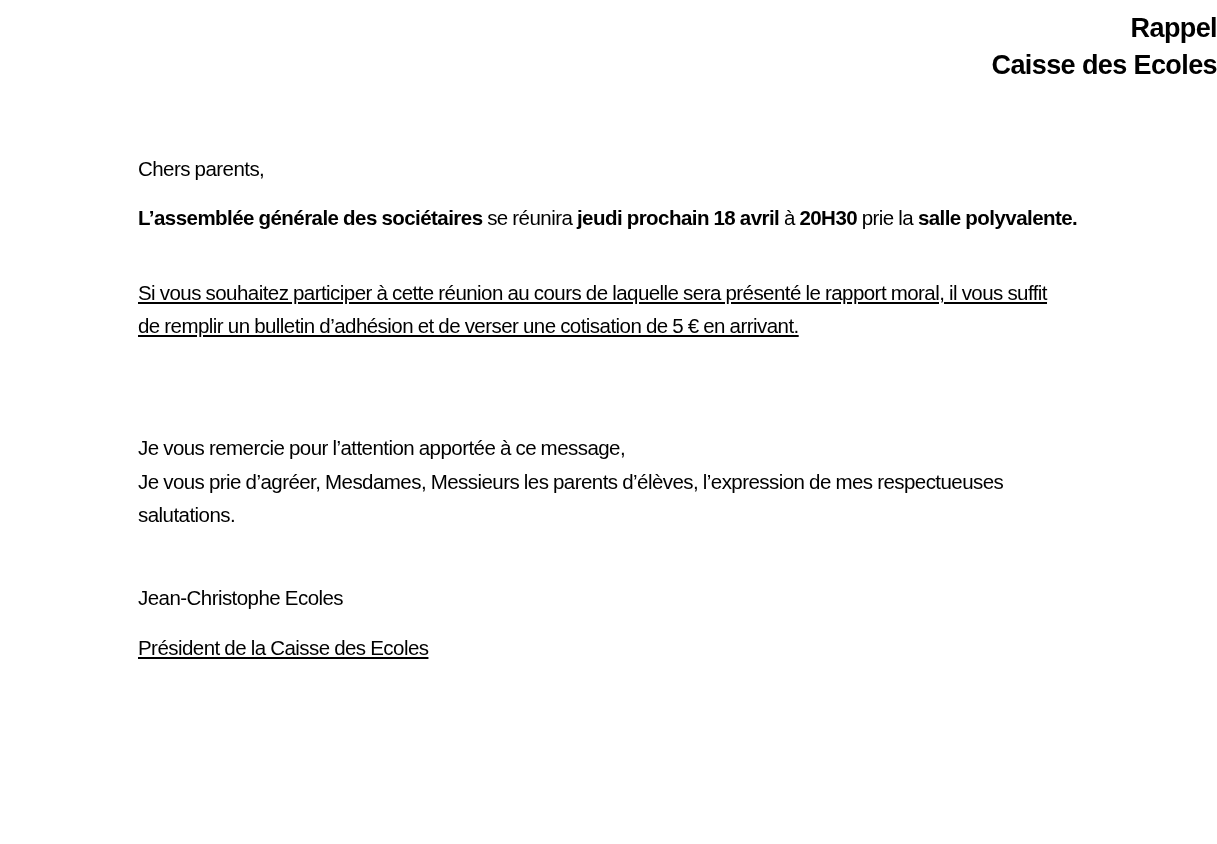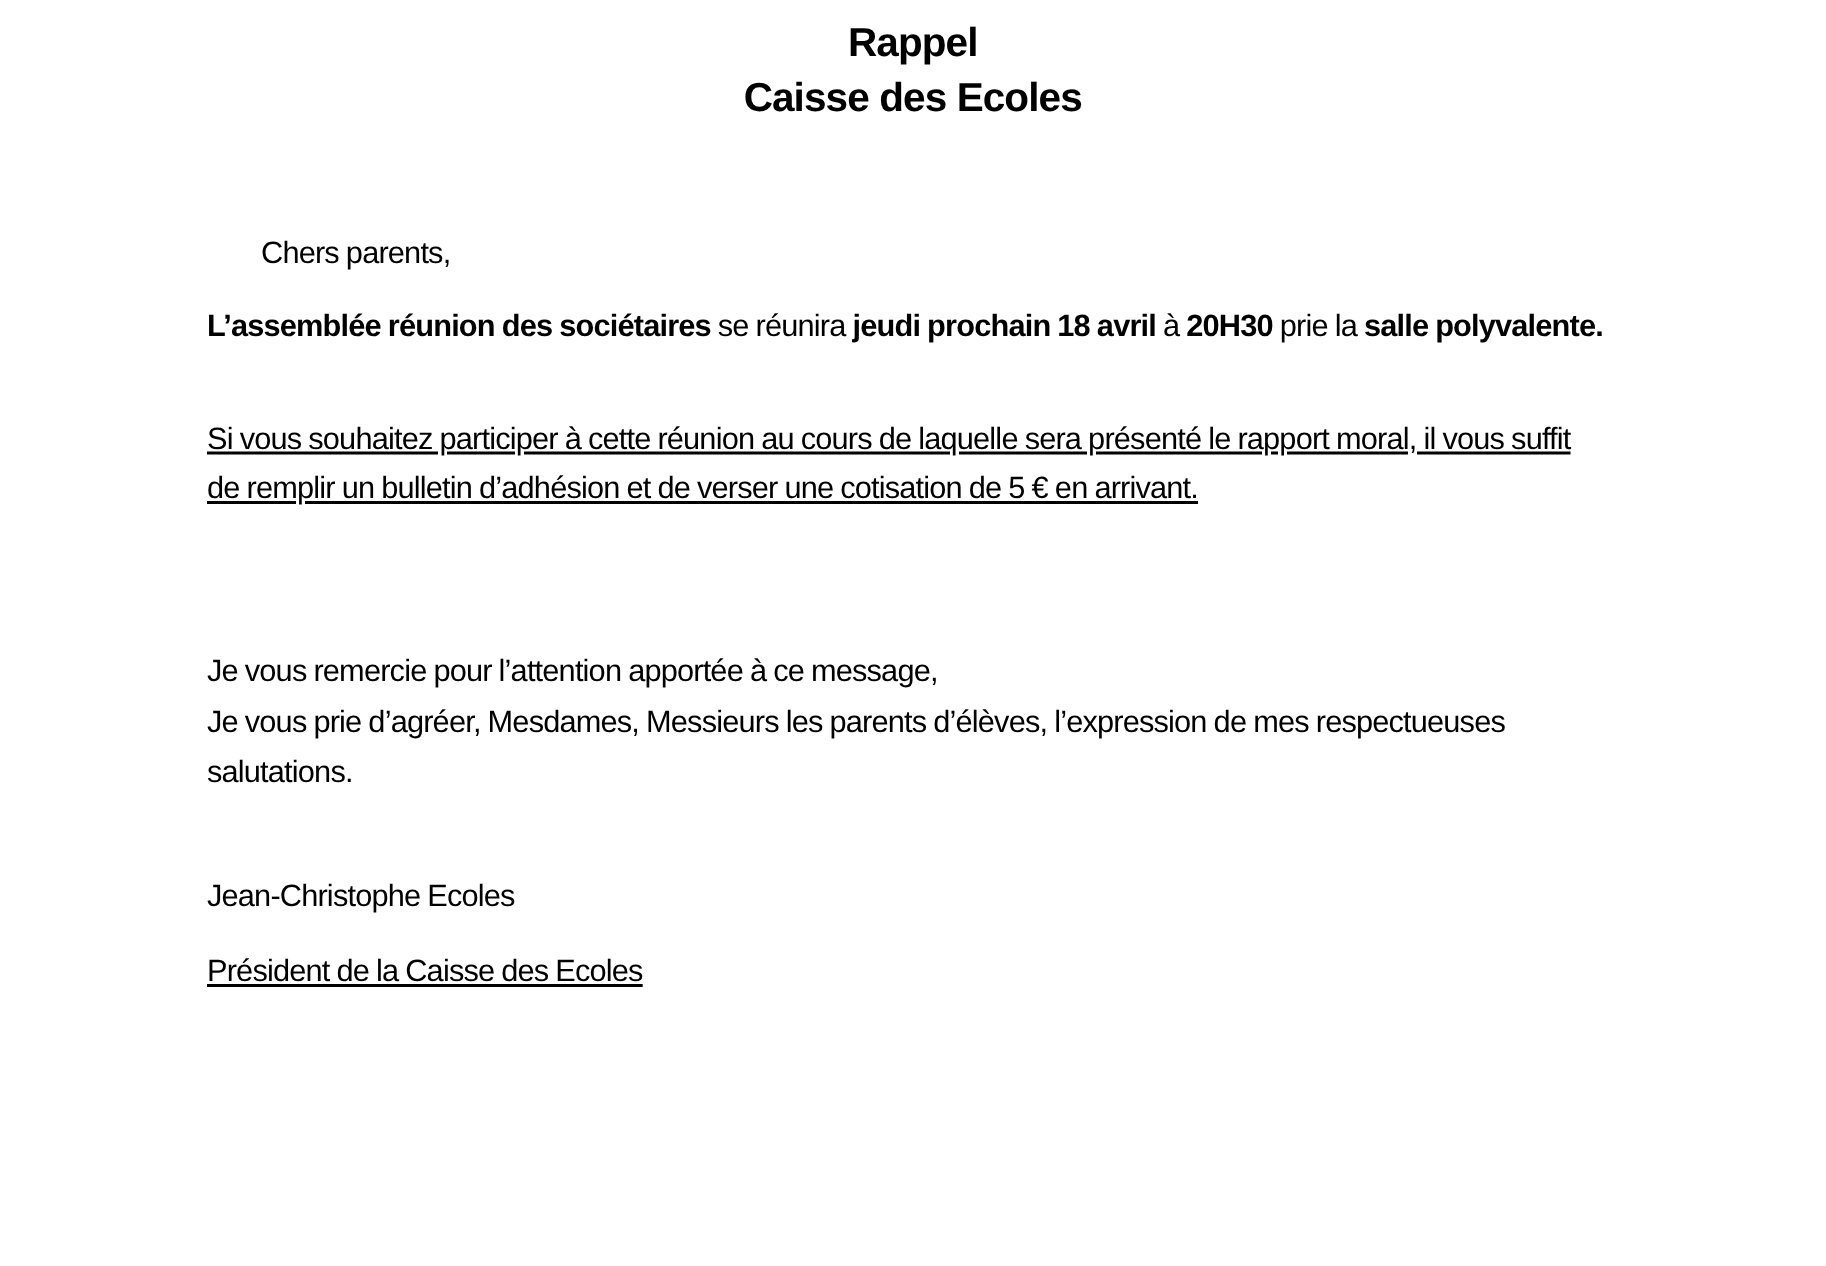--- a/index.html
+++ b/index.html
@@ -1,35 +1,35 @@
 <!DOCTYPE html>
 <html><head>
 <meta charset="utf-8">
 <style>
   html, body { margin: 0; padding: 0; background: #ffffff; }
   body { width: 1217px; height: 844px; position: relative; overflow: hidden;
          font-family: "Liberation Sans", sans-serif; color: #000; }
-  .title { position: absolute; left: 0; width: 1217px; text-align: center;
+  .title { position: absolute; left: 0; width: 1217px; text-align: right;
            font-weight: bold; font-size: 27px; letter-spacing: -0.6px; }
   .t1 { top: 13px; }
   .t2 { top: 50px; }
   .p { position: absolute; left: 138px; width: 960px; font-size: 20.5px;
        line-height: 33px; letter-spacing: -0.55px; word-spacing: -0.5px; }
   .p b { font-weight: bold; }
 </style>
 </head>
 <body>
 
 <div class="title t1">Rappel</div>
 <div class="title t2">Caisse des Ecoles</div>
 
-<div class="p" style="top:152px;margin-left:36px;">Chers parents,</div>
+<div class="p" style="top:152px;">Chers parents,</div>
 
 <div class="p" style="top:201px;">
-  <b>L’assemblée réunion des sociétaires</b><span> se réunira </span><b>jeudi prochain 18 avril</b><span> à </span><b>20H30</b><span> prie la </span><b>salle polyvalente.</b>
+  <b>L’assemblée générale des sociétaires</b><span> se réunira </span><b>jeudi prochain 18 avril</b><span> à </span><b>20H30</b><span> prie la </span><b>salle polyvalente.</b>
 </div>
 
 <div class="p" style="top:276px; width:930px;text-decoration:underline;">Si vous souhaitez participer à cette réunion au cours de laquelle sera présenté le rapport moral, il vous suffit de remplir un bulletin d’adhésion et de verser une cotisation de 5 € en arrivant.</div>
 
 <div class="p" style="top:399px;margin-top:32px;">Je vous remercie pour l’attention apportée à ce message,</div>
 
 <div class="p" style="top:449px; width:890px;margin-top:16px;">Je vous prie d’agréer, Mesdames, Messieurs les parents d’élèves, l’expression de mes respectueuses salutations.</div>
 
 <div class="p" style="top:581px;">Jean-Christophe Ecoles</div>
 

